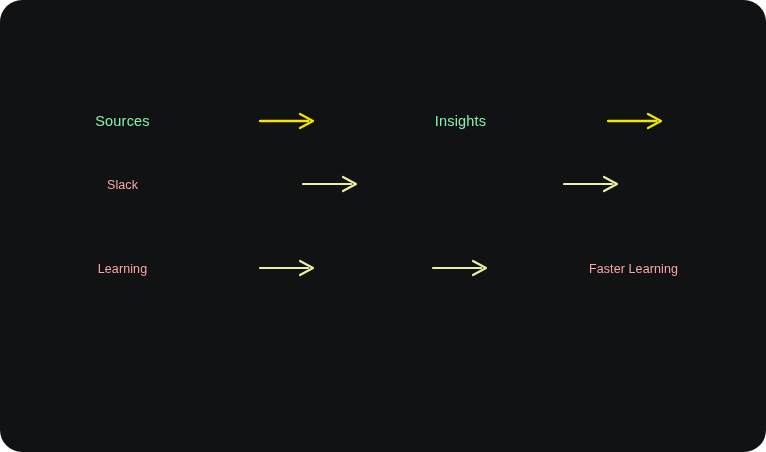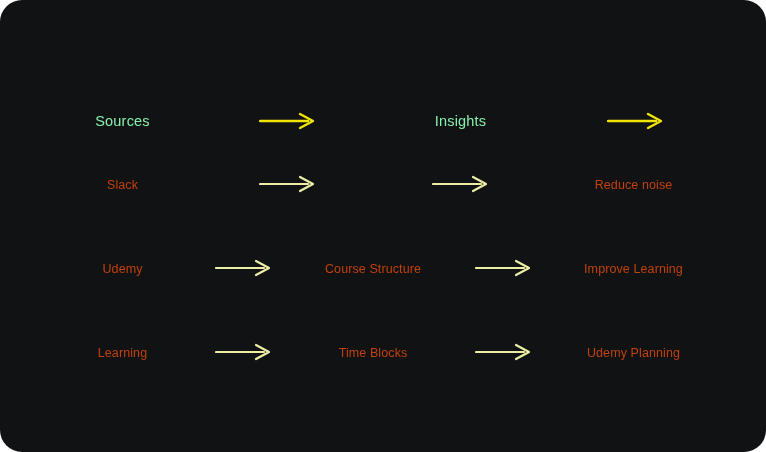--- a/index.html
+++ b/index.html
@@ -62,21 +62,21 @@
     justify-content: center;
     align-items: center;
   }
   .head-text {
     color: #86efac;
     font-size: 14.5px;
     font-weight: normal;
     letter-spacing: 0.2px;
   }
   .cell-text {
-    color: #c2410c;
+    color: #fca5a5;
     font-size: 12.5px;
     font-weight: normal;
     letter-spacing: 0.1px;
   }
   .arrow-svg {
     display: block;
   }
 </style>
 </head>
 <body>
@@ -116,67 +116,38 @@
           <path d="M1 9 H49" stroke="#EDEEA6" stroke-width="2.2" fill="none" stroke-linecap="round"></path>
           <path d="M41 2 L54 9 L41 16" stroke="#EDEEA6" stroke-width="2.2" fill="none" stroke-linecap="round" stroke-linejoin="round"></path>
         </svg>
       </div>
       <div class="col-arrow">
         <svg class="arrow-svg" width="56" height="18" viewBox="0 0 56 18">
           <path d="M1 9 H49" stroke="#EDEEA6" stroke-width="2.2" fill="none" stroke-linecap="round"></path>
           <path d="M41 2 L54 9 L41 16" stroke="#EDEEA6" stroke-width="2.2" fill="none" stroke-linecap="round" stroke-linejoin="round"></path>
         </svg>
       </div>
-      <div class="col-label wide">
-        <span class="cell-text">Reduce noise</span>
-      </div>
     </div>
 
-    <div class="row row-data">
-      <div class="col-label">
-        <span class="cell-text">Udemy</span>
-      </div>
-      <div class="col-arrow">
-        <svg class="arrow-svg" width="56" height="18" viewBox="0 0 56 18">
-          <path d="M1 9 H49" stroke="#EDEEA6" stroke-width="2.2" fill="none" stroke-linecap="round"></path>
-          <path d="M41 2 L54 9 L41 16" stroke="#EDEEA6" stroke-width="2.2" fill="none" stroke-linecap="round" stroke-linejoin="round"></path>
-        </svg>
-      </div>
-      <div class="col-label wide">
-        <span class="cell-text">Course Structure</span>
-      </div>
-      <div class="col-arrow">
-        <svg class="arrow-svg" width="56" height="18" viewBox="0 0 56 18">
-          <path d="M1 9 H49" stroke="#EDEEA6" stroke-width="2.2" fill="none" stroke-linecap="round"></path>
-          <path d="M41 2 L54 9 L41 16" stroke="#EDEEA6" stroke-width="2.2" fill="none" stroke-linecap="round" stroke-linejoin="round"></path>
-        </svg>
-      </div>
-      <div class="col-label wide">
-        <span class="cell-text">Improve Learning</span>
-      </div>
-    </div>
 
     <div class="row row-data">
       <div class="col-label">
         <span class="cell-text">Learning</span>
       </div>
       <div class="col-arrow">
         <svg class="arrow-svg" width="56" height="18" viewBox="0 0 56 18">
           <path d="M1 9 H49" stroke="#EDEEA6" stroke-width="2.2" fill="none" stroke-linecap="round"></path>
           <path d="M41 2 L54 9 L41 16" stroke="#EDEEA6" stroke-width="2.2" fill="none" stroke-linecap="round" stroke-linejoin="round"></path>
         </svg>
       </div>
-      <div class="col-label wide">
-        <span class="cell-text">Time Blocks</span>
-      </div>
       <div class="col-arrow">
         <svg class="arrow-svg" width="56" height="18" viewBox="0 0 56 18">
           <path d="M1 9 H49" stroke="#EDEEA6" stroke-width="2.2" fill="none" stroke-linecap="round"></path>
           <path d="M41 2 L54 9 L41 16" stroke="#EDEEA6" stroke-width="2.2" fill="none" stroke-linecap="round" stroke-linejoin="round"></path>
         </svg>
       </div>
       <div class="col-label wide">
-        <span class="cell-text">Udemy Planning</span>
+        <span class="cell-text">Faster Learning</span>
       </div>
     </div>
 
   </div>
 </div>
 
 </body></html>

